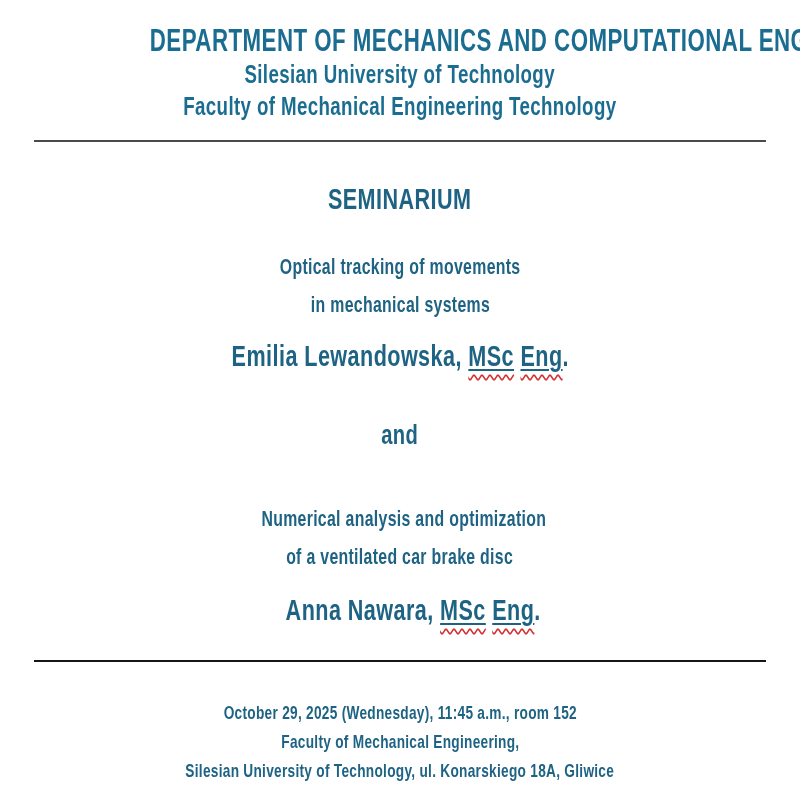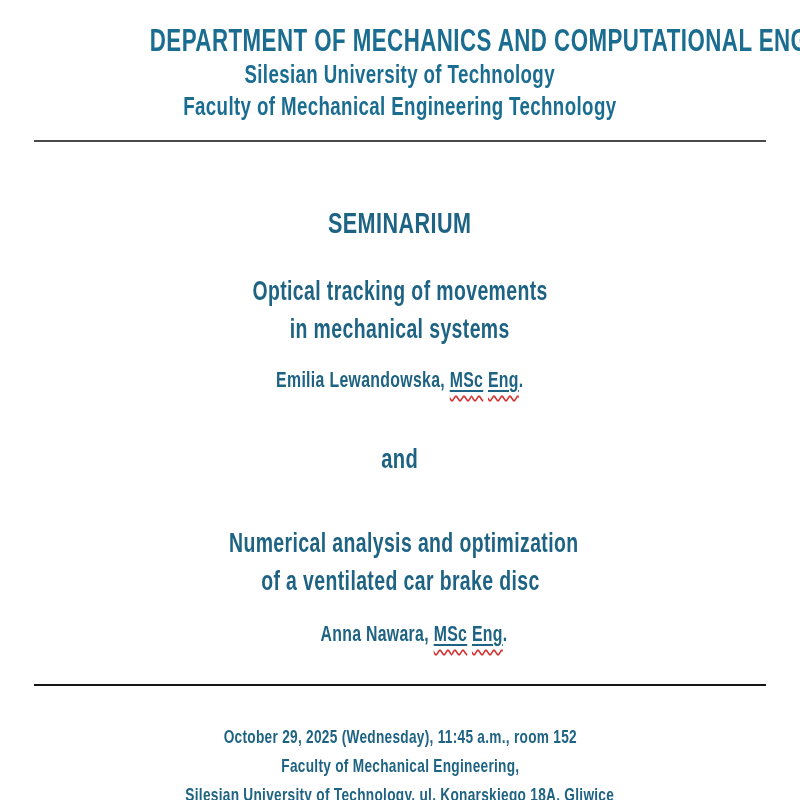--- a/index.html
+++ b/index.html
@@ -47,34 +47,34 @@
     border-top: 2px solid var(--divider-top, #4a4a4a);
   }
   .divider.bottom {
     margin-top: 32px;
     border-top-color: var(--divider-bottom, #161616);
   }
 
   .main { color: var(--body-text, #1e6383); }
 
   .seminar-heading {
-    margin-top: 64px;
+    margin-top: 40px;
     font-size: 30px;
     line-height: 34px;
     letter-spacing: 0.01em;
   }
   .talk-title {
-    font-size: 27px;
+    font-size: 22px;
     line-height: 38px;
   }
   .talk-title.first  { margin-top: 32px; }
   .talk-title.second { margin-top: 48px; padding-left: 8px; }
   .speaker {
     margin-top: 14px;
-    font-size: 22px;
+    font-size: 30px;
     line-height: 36px;
   }
   .speaker.second { margin-top: 16px; padding-left: 27px; }
   .connector {
     margin-top: 44px;
     font-size: 28px;
     line-height: 34px;
   }
 
   

